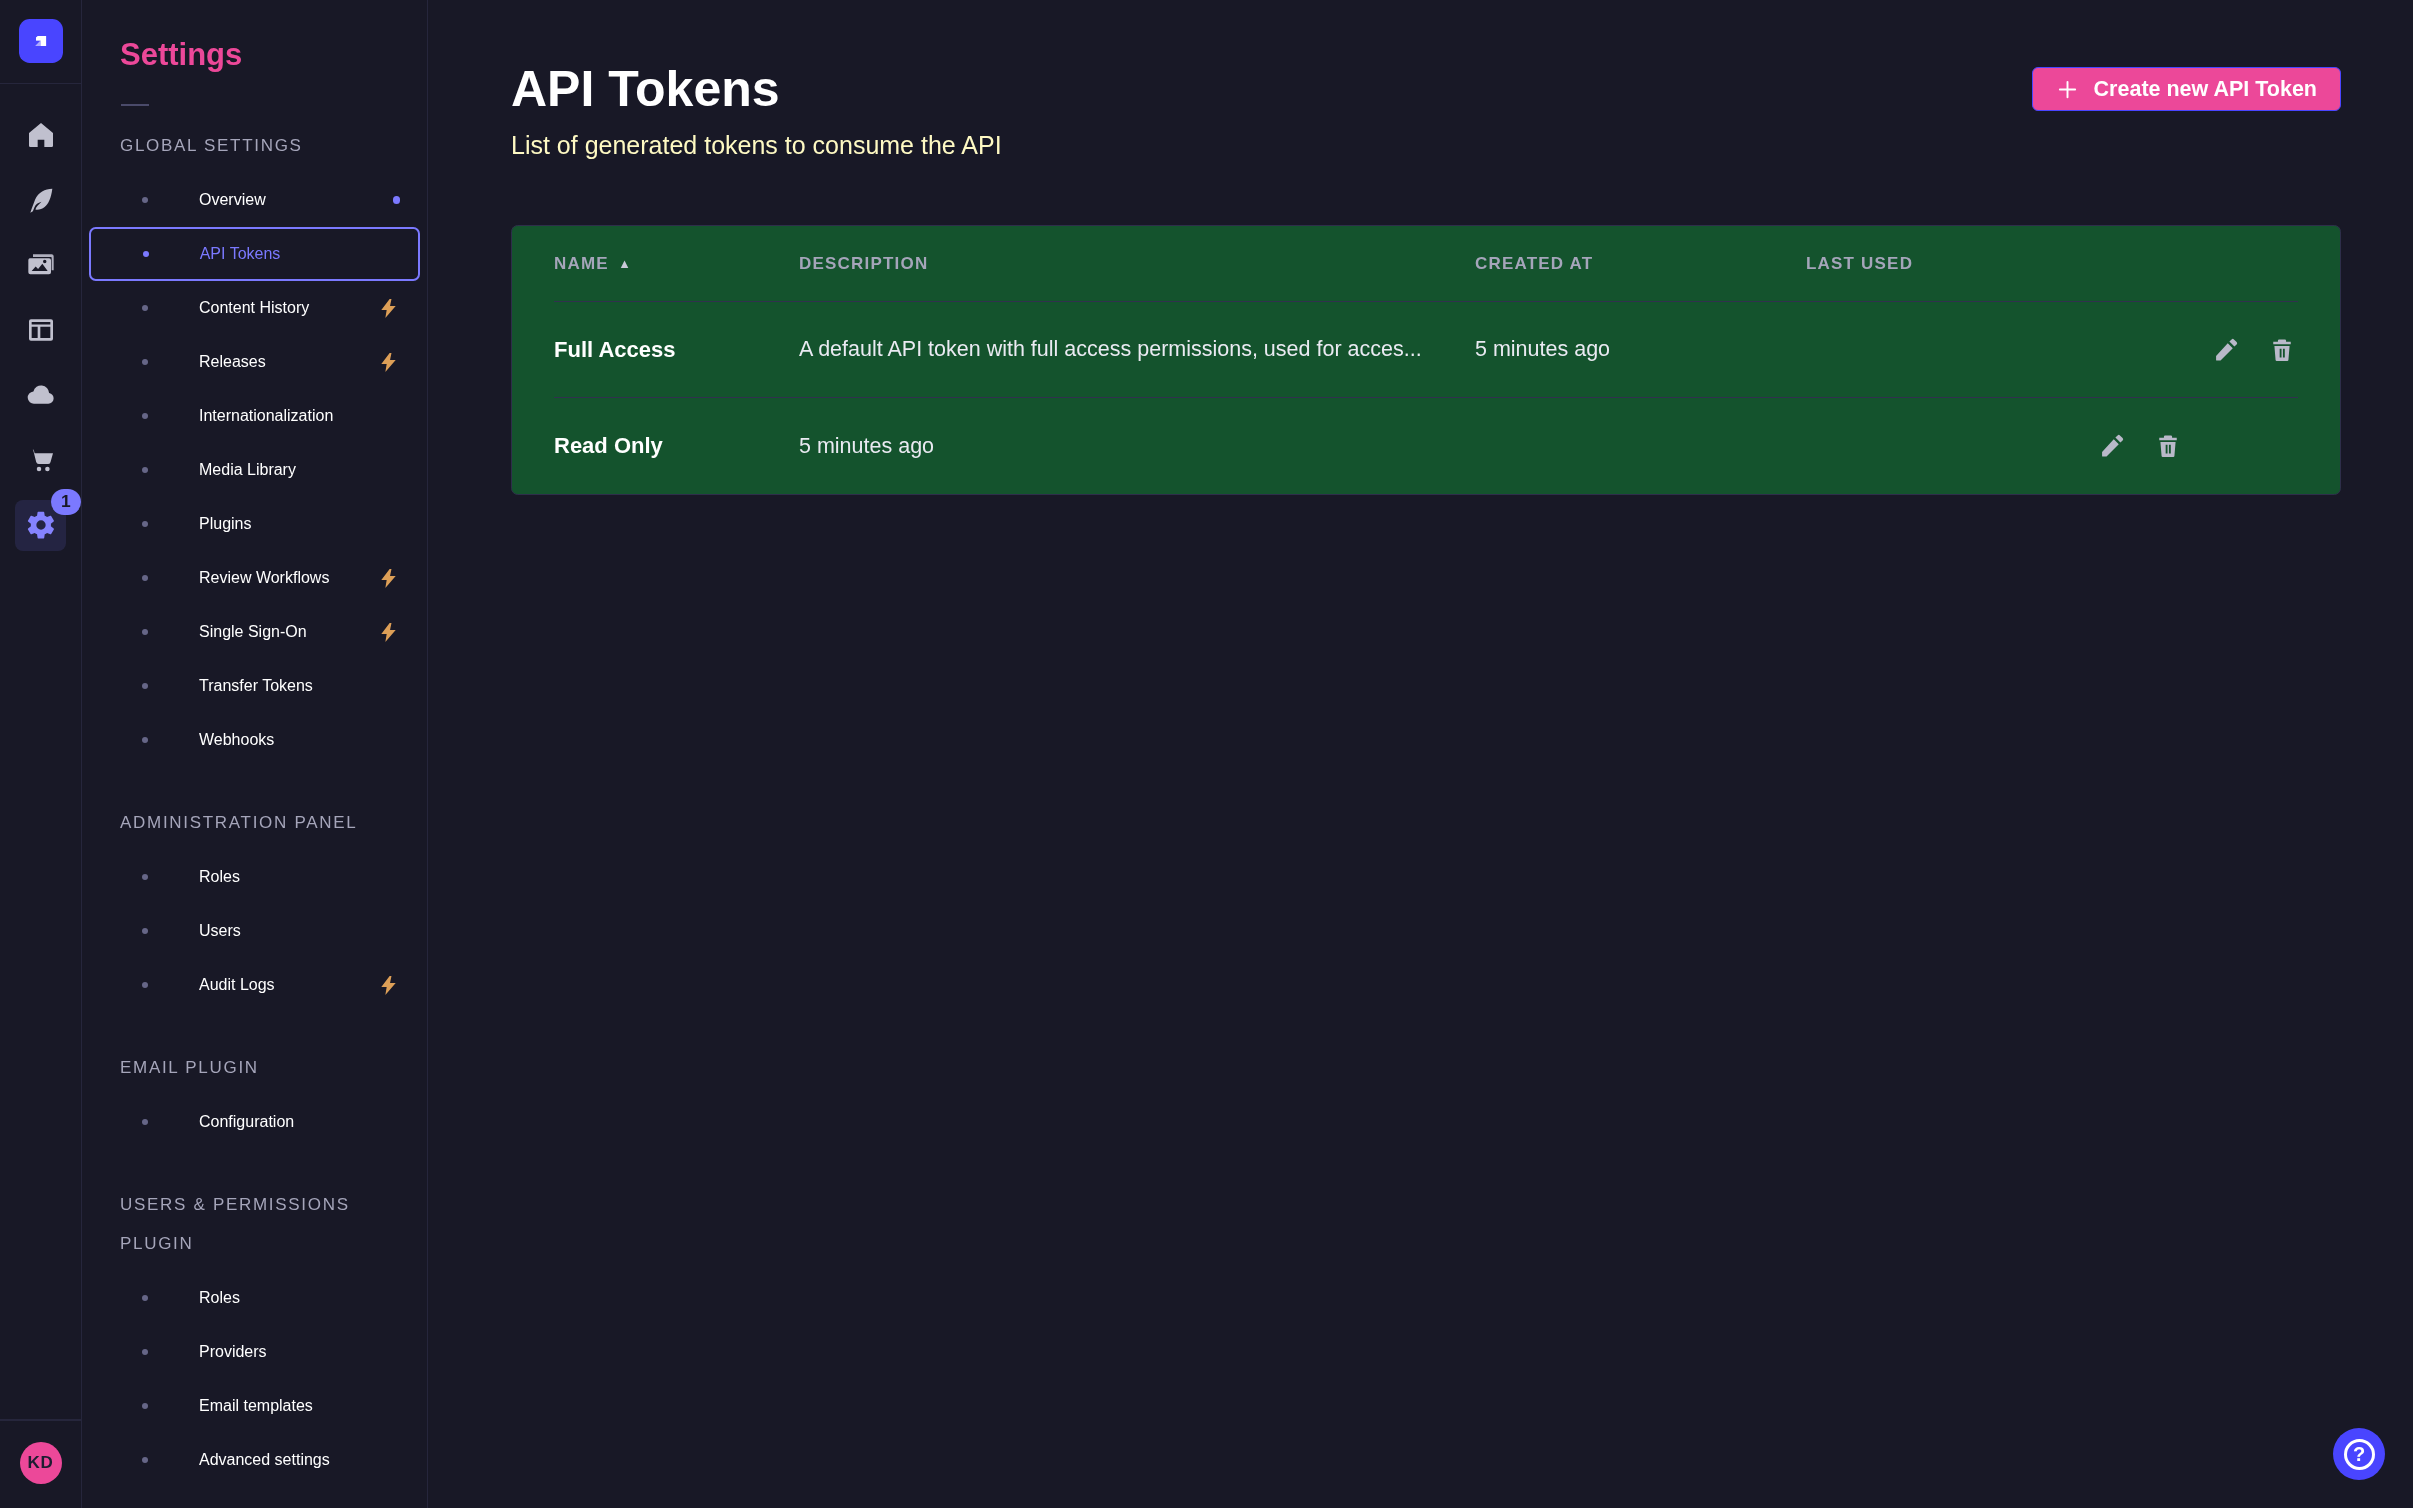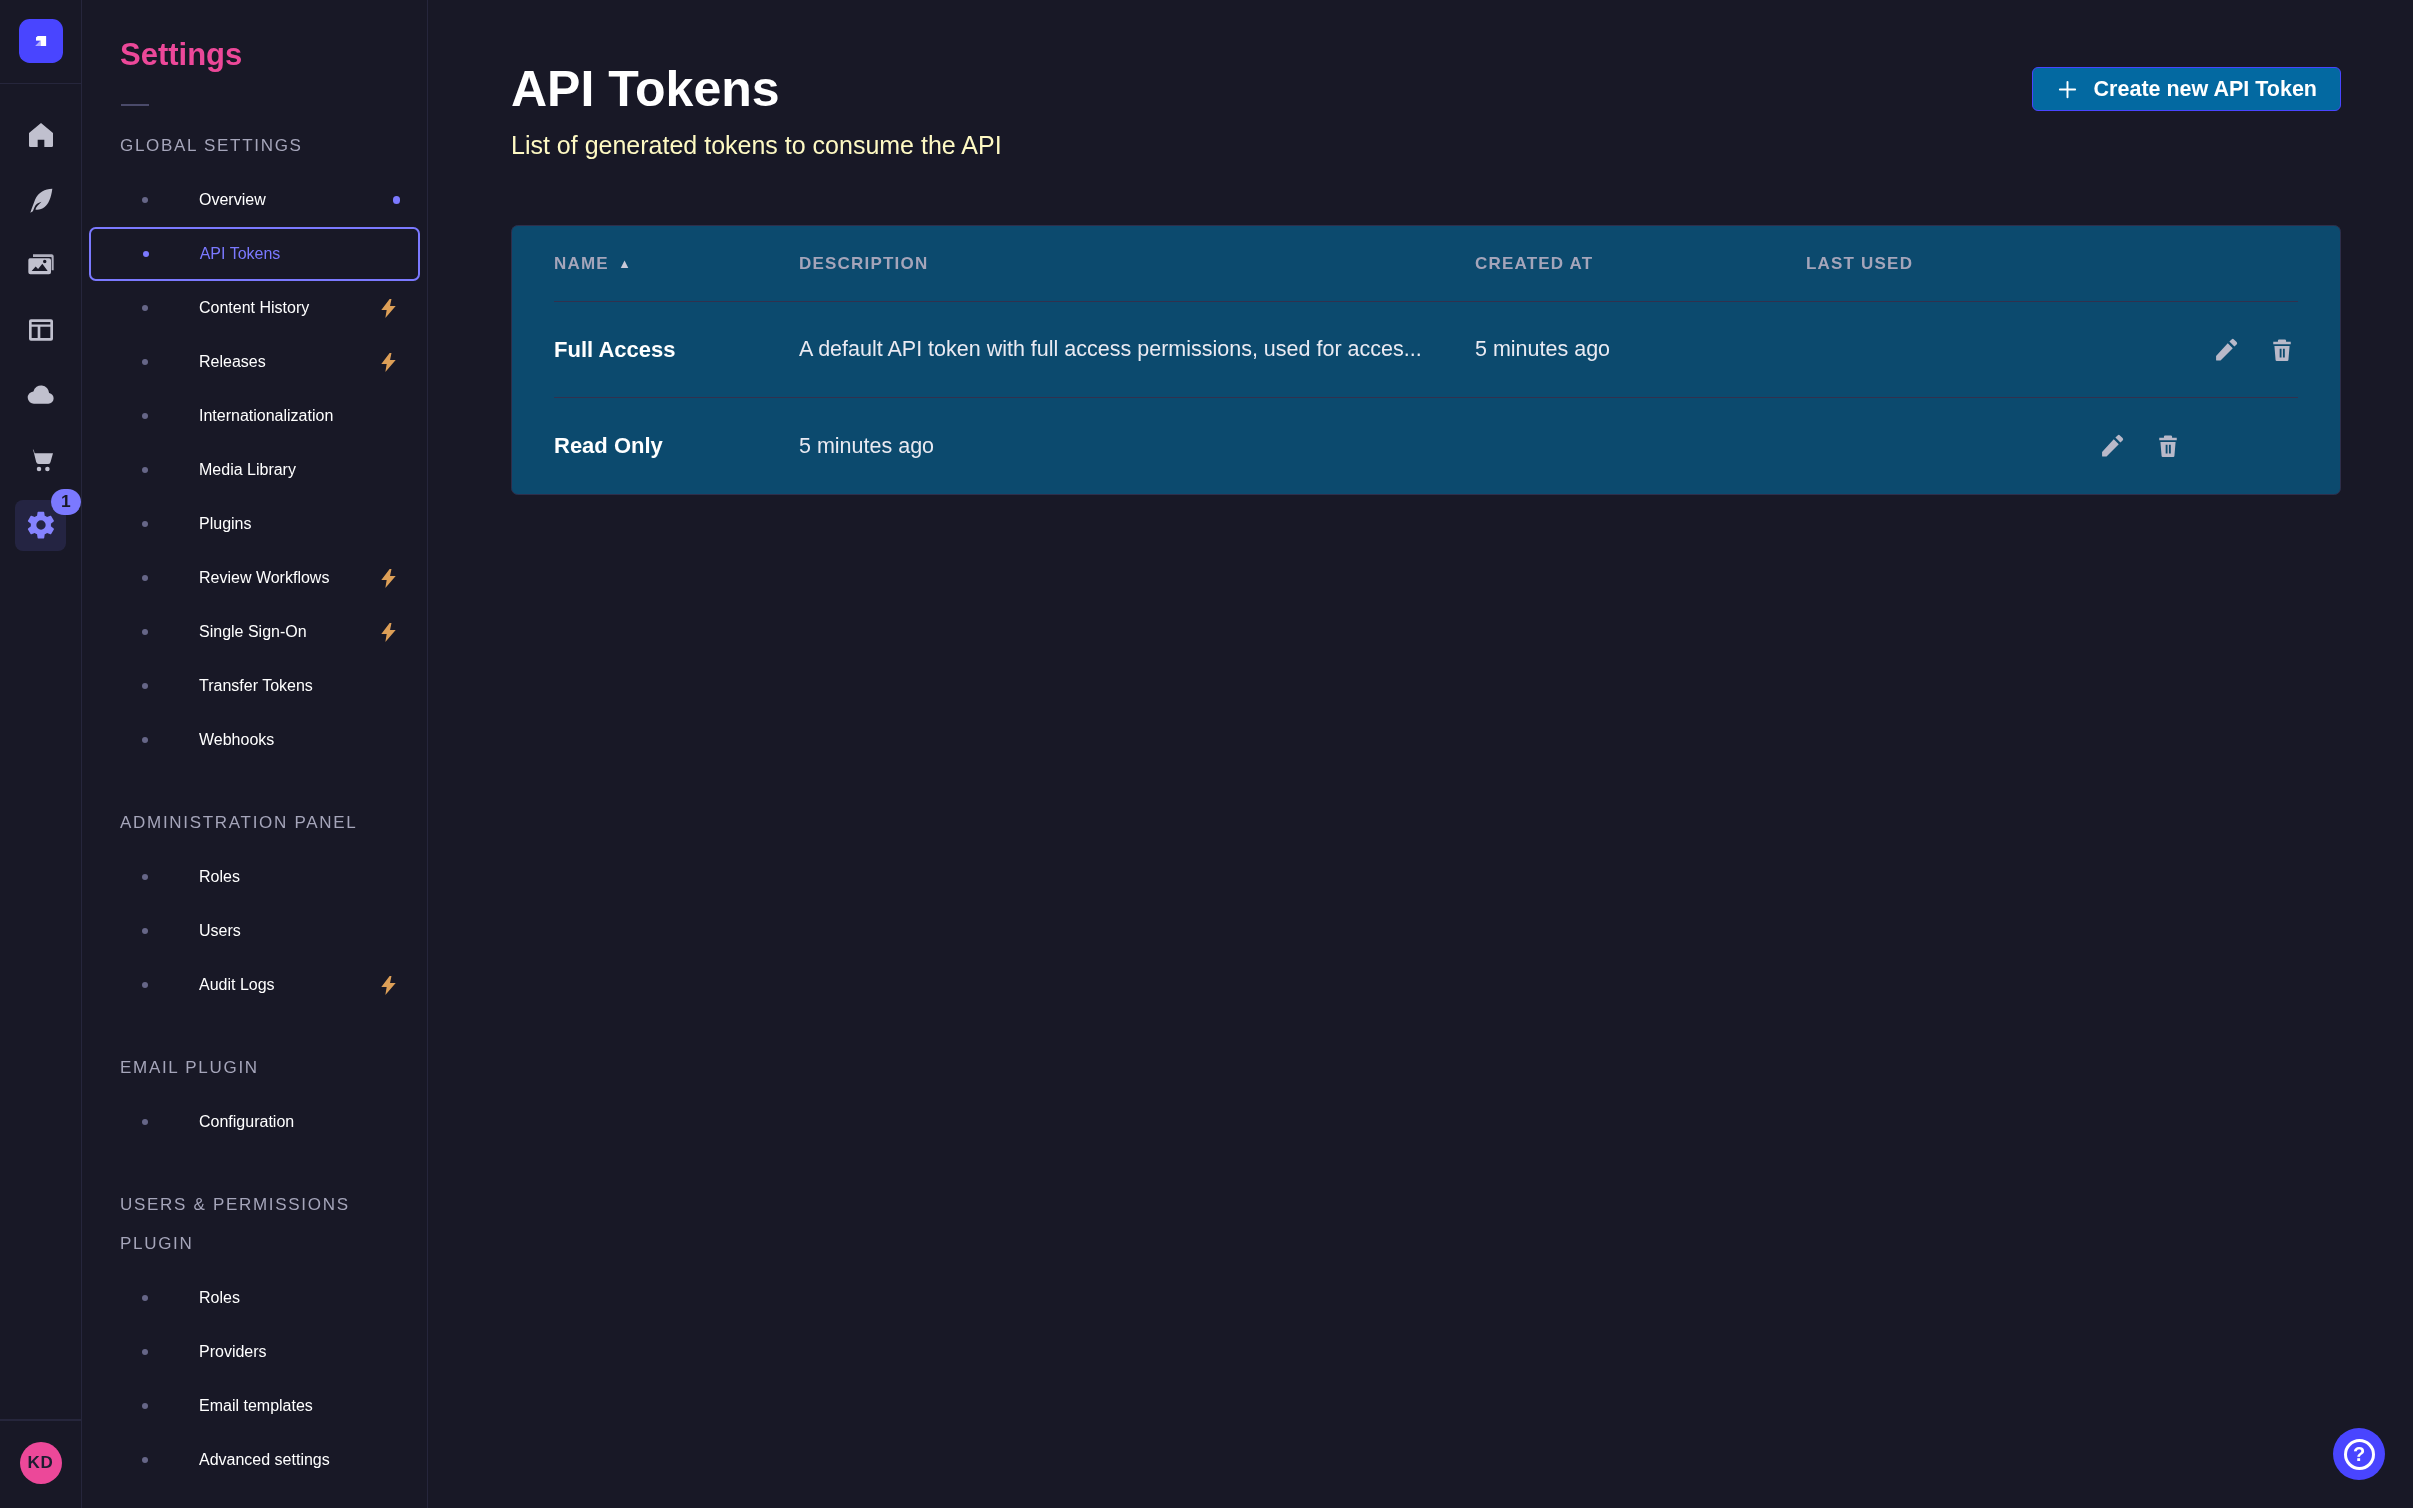--- a/index.html
+++ b/index.html
@@ -84,29 +84,29 @@
   }
   .nav-item.selected .dot { background: #7b79ff; }
 
   
   .main { flex: 1 1 auto; padding: 62px 72px 0 83px; position: relative; }
   .main-header { display: flex; justify-content: space-between; align-items: flex-start; }
   .page-title { font-size: 50px; font-weight: 700; line-height: 55px; color: #ffffff; }
   .page-subtitle { font-size: 25px; color: #fef9c3; margin-top: 13.4px; line-height: 31px; }
   .create-btn {
     margin-top: 5.4px; height: 44px; padding: 0 23px;
-    background: #0369a1; border: 0.7px solid #4945ff; border-radius: 6px;
+    background: #ec4899; border: 0.7px solid #4945ff; border-radius: 6px;
     color: #ffffff; font-size: 21.5px; font-weight: 600;
     font-family: inherit;
     display: flex; align-items: center; gap: 14.7px; cursor: pointer; white-space: nowrap;
   }
   .create-btn svg { width: 23px; height: 23px; }
 
   .table-card {
-    margin-top: 64px; background: #0c4a6e;
+    margin-top: 64px; background: #14532d;
     border: 1.3px solid #2e2e4a; border-radius: 6.7px;
     padding: 0 42px;
   }
   .tgrid {
     display: grid;
     grid-template-columns: 245px 676px 331px 1fr 114px;
     align-items: center;
   }
   .thead { height: 76px; border-bottom: 1.3px solid #31314e; }
   .th {

